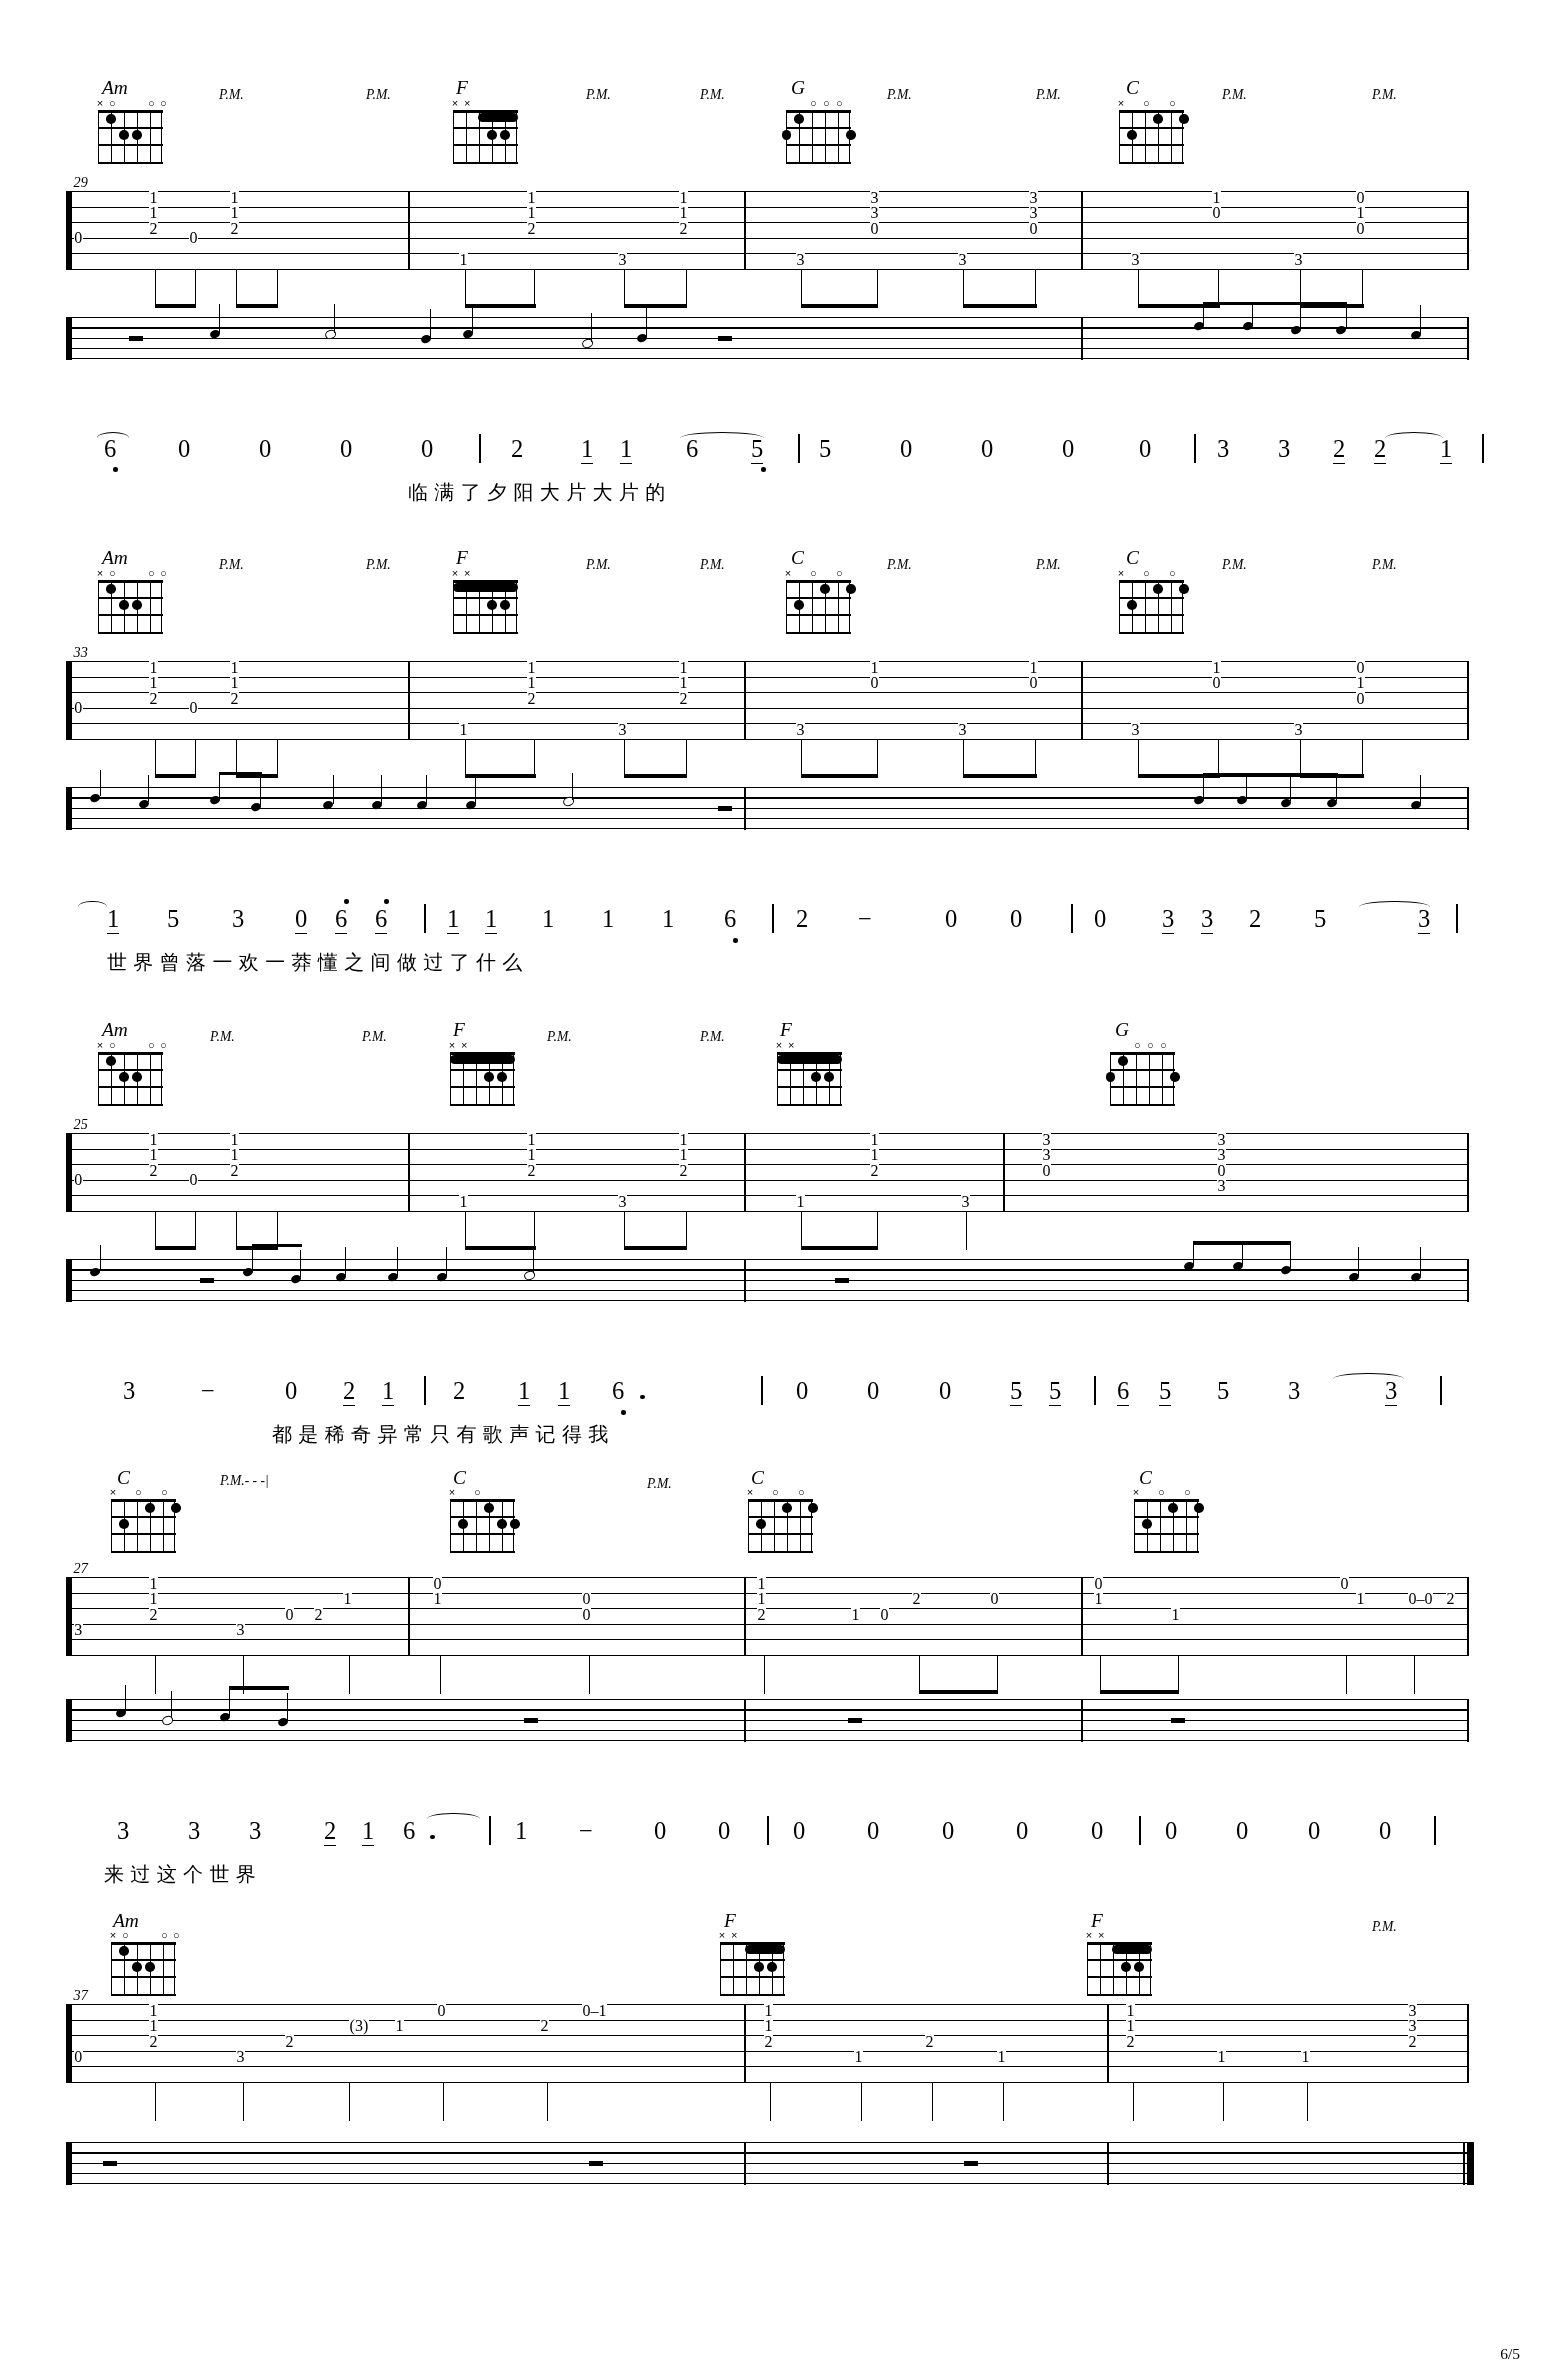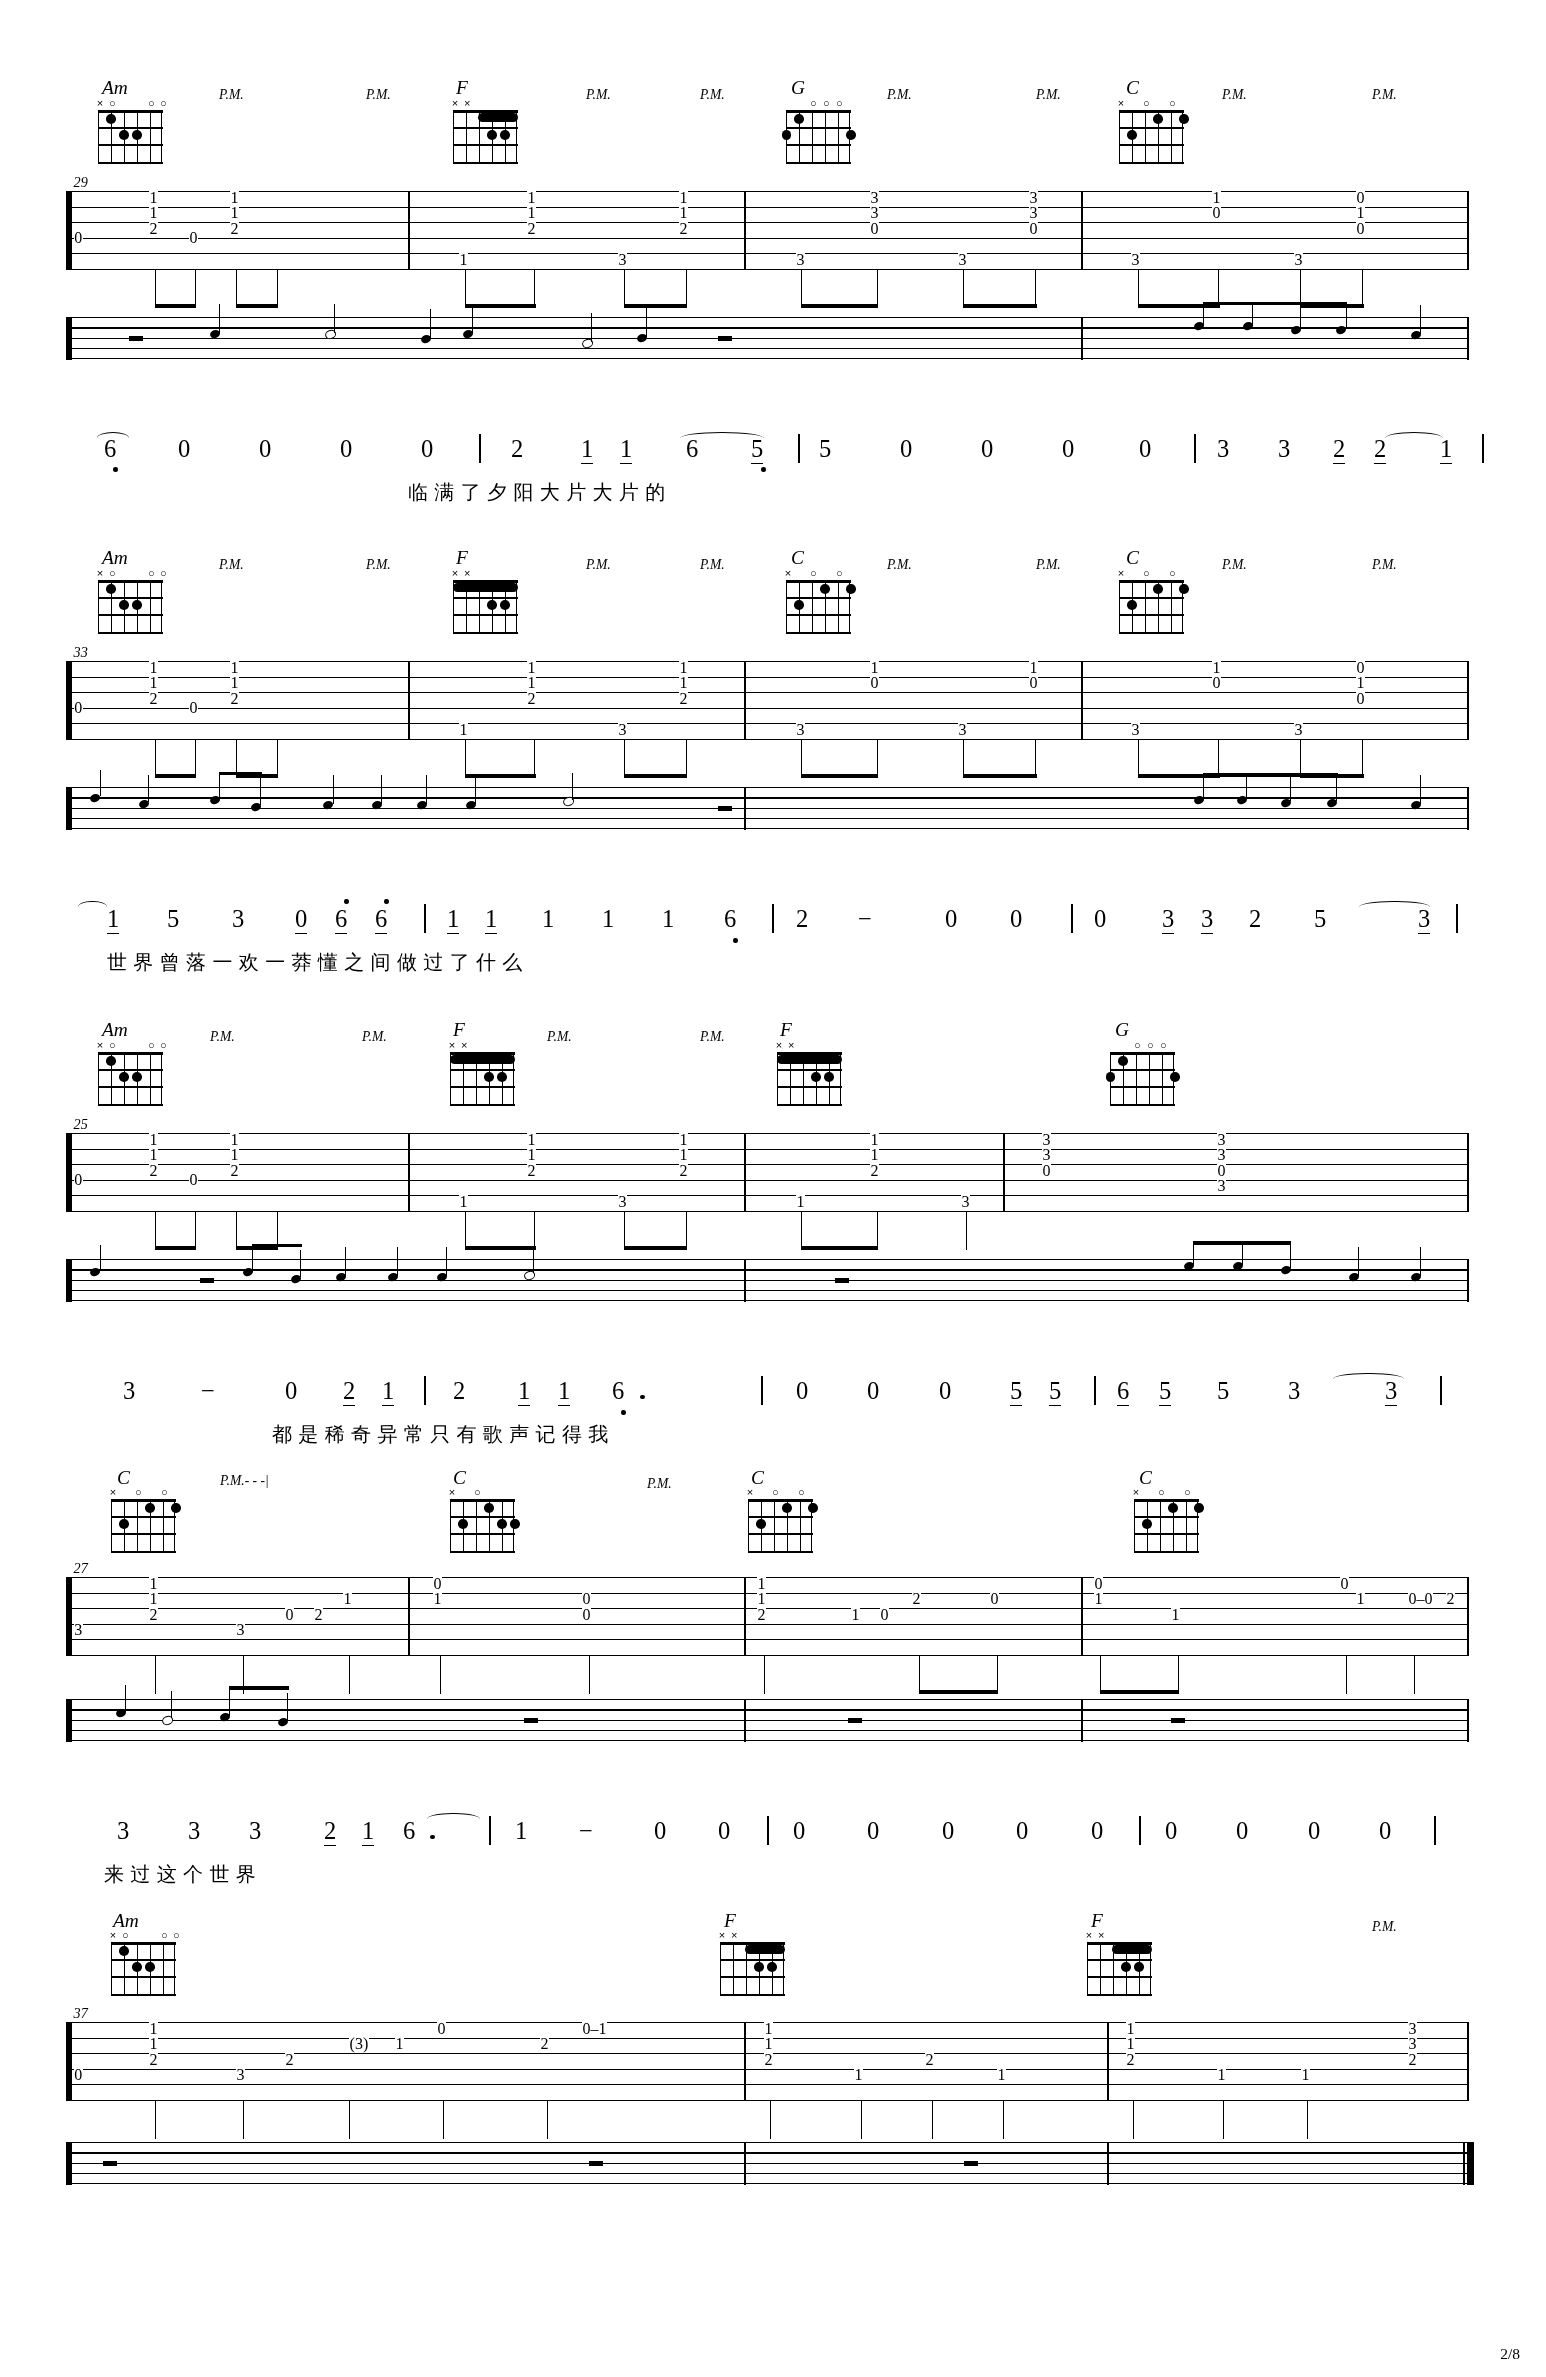--- a/index.html
+++ b/index.html
@@ -1082,21 +1082,21 @@
           <div class="vl" style="left:26px;"></div>
         <div class="vl" style="left:39px;"></div>
           <div class="vl" style="left:52px;"></div>
           <div class="vl" style="left:63px;"></div>
         <div class="barre" style="left:24.6px;top:3.2px;width:40px;"></div>
         <div class="dot" style="left:34px;top:20px;"></div>
           <div class="dot" style="left:47px;top:20px;"></div>
       </div>
     </div>
 
-    <div class="tabsys" style="top:119px;height:78px;">
+    <div class="tabsys" style="top:101px;height:78px;">
       <div class="tabline" style="top:0;"></div>
         <div class="tabline" style="top:15.5px;"></div>
         <div class="tabline" style="top:31px;"></div>
       <div class="tabline" style="top:47px;"></div>
         <div class="tabline" style="top:62px;"></div>
         <div class="tabline" style="top:78px;"></div>
       <div class="thickbar" style="left:-5.2px;top:0;height:79px;"></div>
       <div class="barline" style="left:673px;top:0;height:79px;"></div>
       <div class="barline" style="left:1036px;top:0;height:79px;"></div>
       <div class="barline" style="left:1396px;top:0;height:79px;"></div>
@@ -1150,15 +1150,15 @@
       <div class="barline" style="left:673px;top:0;height:43px;"></div>
       <div class="barline" style="left:1036px;top:0;height:43px;"></div>
       <div class="barline" style="left:1392px;top:0;height:43px;"></div>
       <div class="thickbar" style="left:1396px;top:0;height:43px;"></div>
       <div class="rest" style="left:32px;top:19.4px;"></div>
       <div class="rest" style="left:518px;top:19.4px;"></div>
       <div class="rest" style="left:893px;top:19.4px;"></div>
     </div>
   </div>
 
-  <div class="pagenum">2/8</div>
+  <div class="pagenum">6/5</div>
 </div>
 
 
 </body></html>

